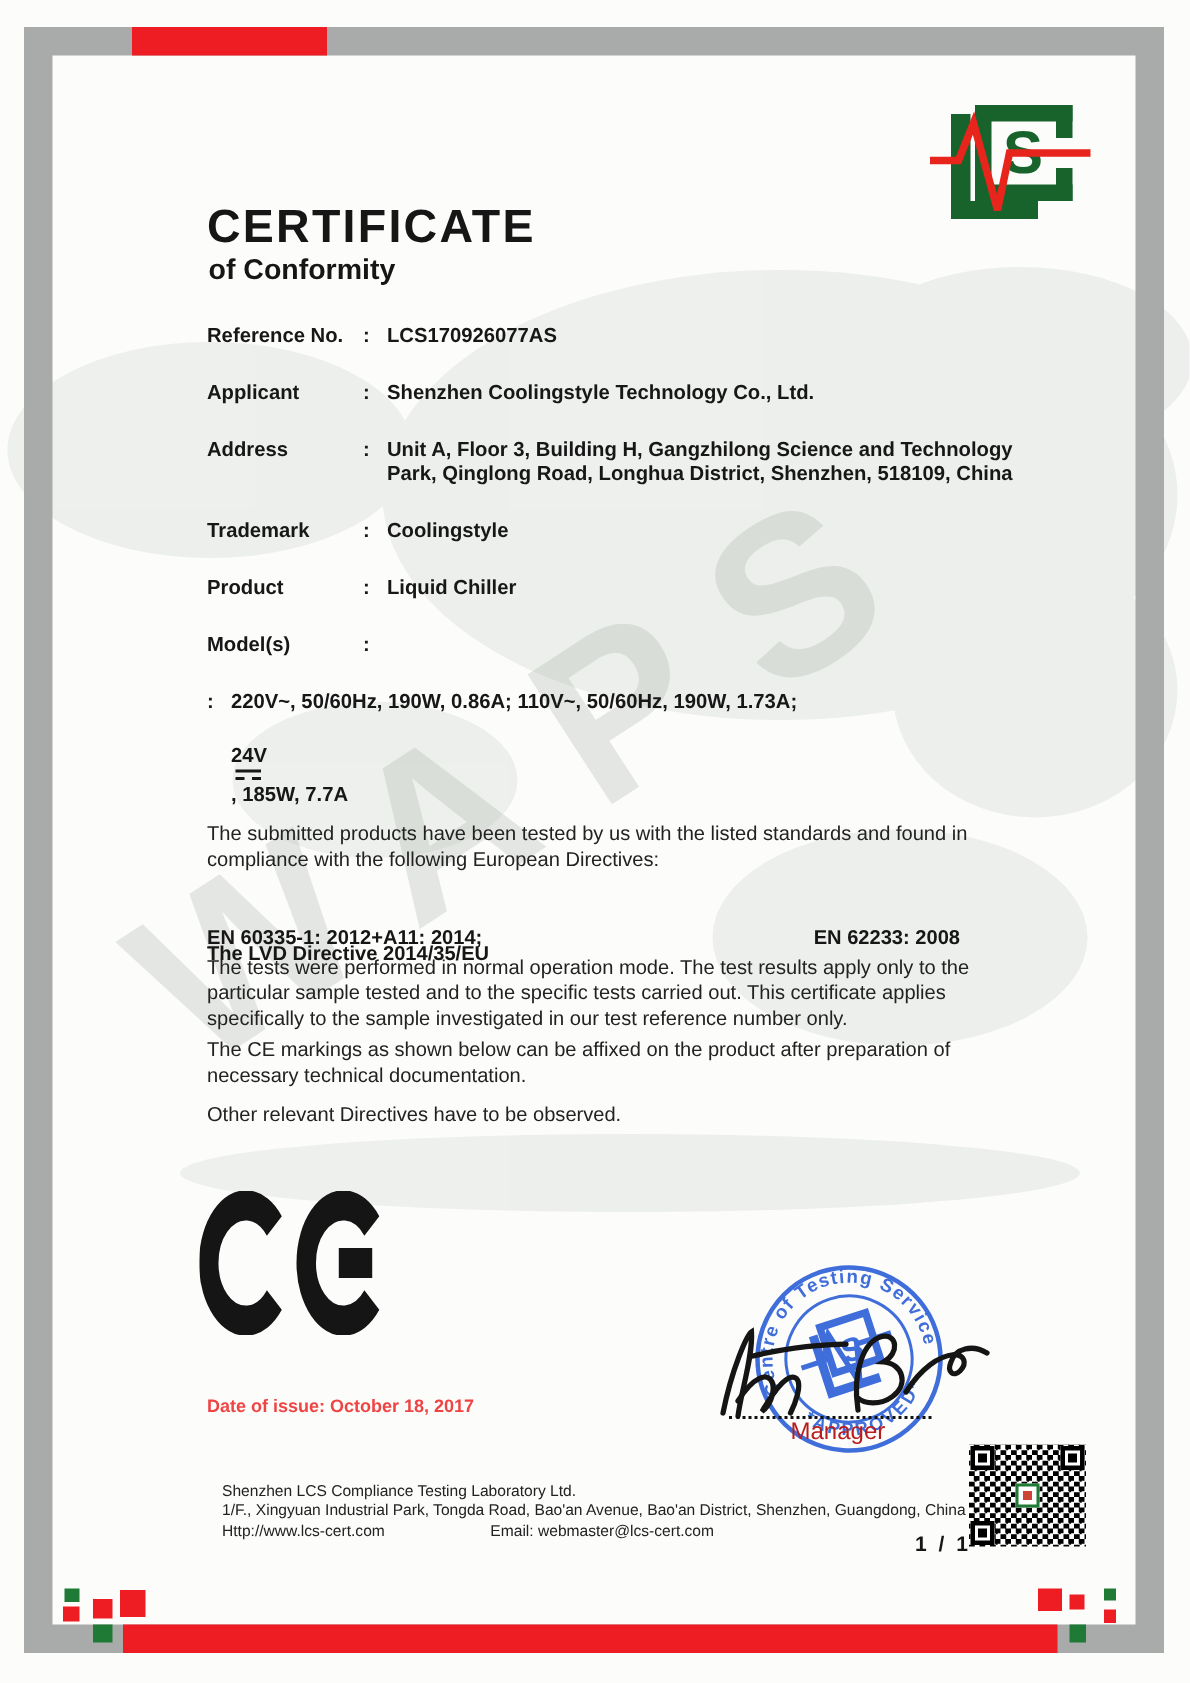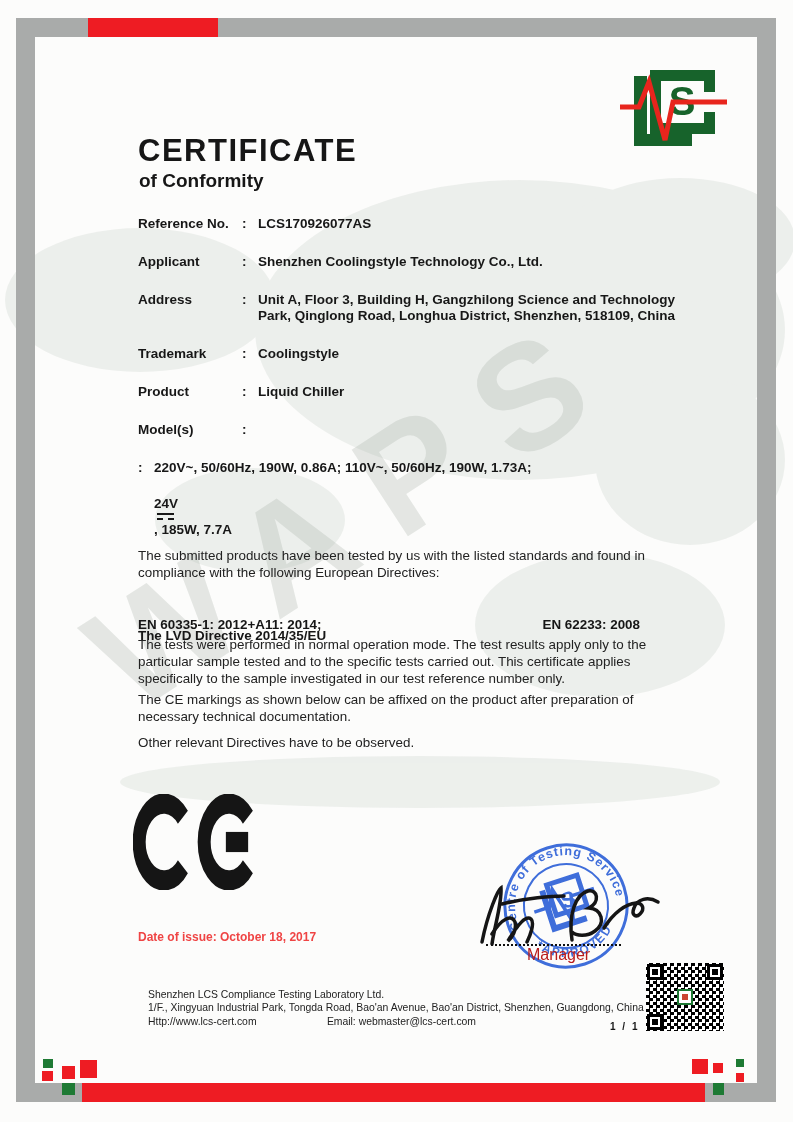--- a/index.html
+++ b/index.html
@@ -52,21 +52,21 @@
   .dateline{position:absolute;left:138px;top:930px;z-index:2;font-size:12px;font-weight:bold;color:#ef4444;}
   
   .stamp{position:absolute;left:500px;top:840px;z-index:3;transform:rotate(-18deg);opacity:.92;}
   .signature{position:absolute;left:468px;top:878px;z-index:4;}
   .dotline{position:absolute;left:486px;top:930px;width:135px;height:14px;z-index:4;
     border-bottom:2px dotted #111;}
   .manager{position:absolute;left:527px;top:946px;z-index:4;font-size:16px;color:#b91c1c;}
   
   .footer{position:absolute;left:148px;top:988px;z-index:2;font-size:10.4px;line-height:13.4px;color:#222;white-space:nowrap;}
   .fcol1{display:inline-block;width:176px;}
-  .pagenum{position:absolute;left:610px;top:1021px;z-index:2;font-size:10px;font-weight:bold;color:#161616;letter-spacing:2px;}
+  .pagenum{position:absolute;left:610px;top:1021px;z-index:2;font-size:14px;font-weight:bold;color:#161616;letter-spacing:2px;}
   
   .qr{position:absolute;left:646px;top:963px;width:78px;height:68px;z-index:2;background:#fff;
     background-image:repeating-conic-gradient(#000 0 25%, #fff 0 50%);background-size:7px 7px;}
   .qr .f{position:absolute;width:16px;height:16px;border:3px solid #000;background:#fff;box-sizing:border-box;}
   .qr .f::after{content:"";position:absolute;inset:2px;background:#000;}
   .qr .f.tl{left:1px;top:1px;} .qr .f.tr{right:1px;top:1px;} .qr .f.bl{left:1px;bottom:1px;}
   .qr .clogo{position:absolute;left:31px;top:26px;width:16px;height:16px;background:#fff;border:2px solid #1e7a34;box-sizing:border-box;}
   .qr .clogo::after{content:"";position:absolute;inset:3px;background:#c43;}
 </style>
 </head>

